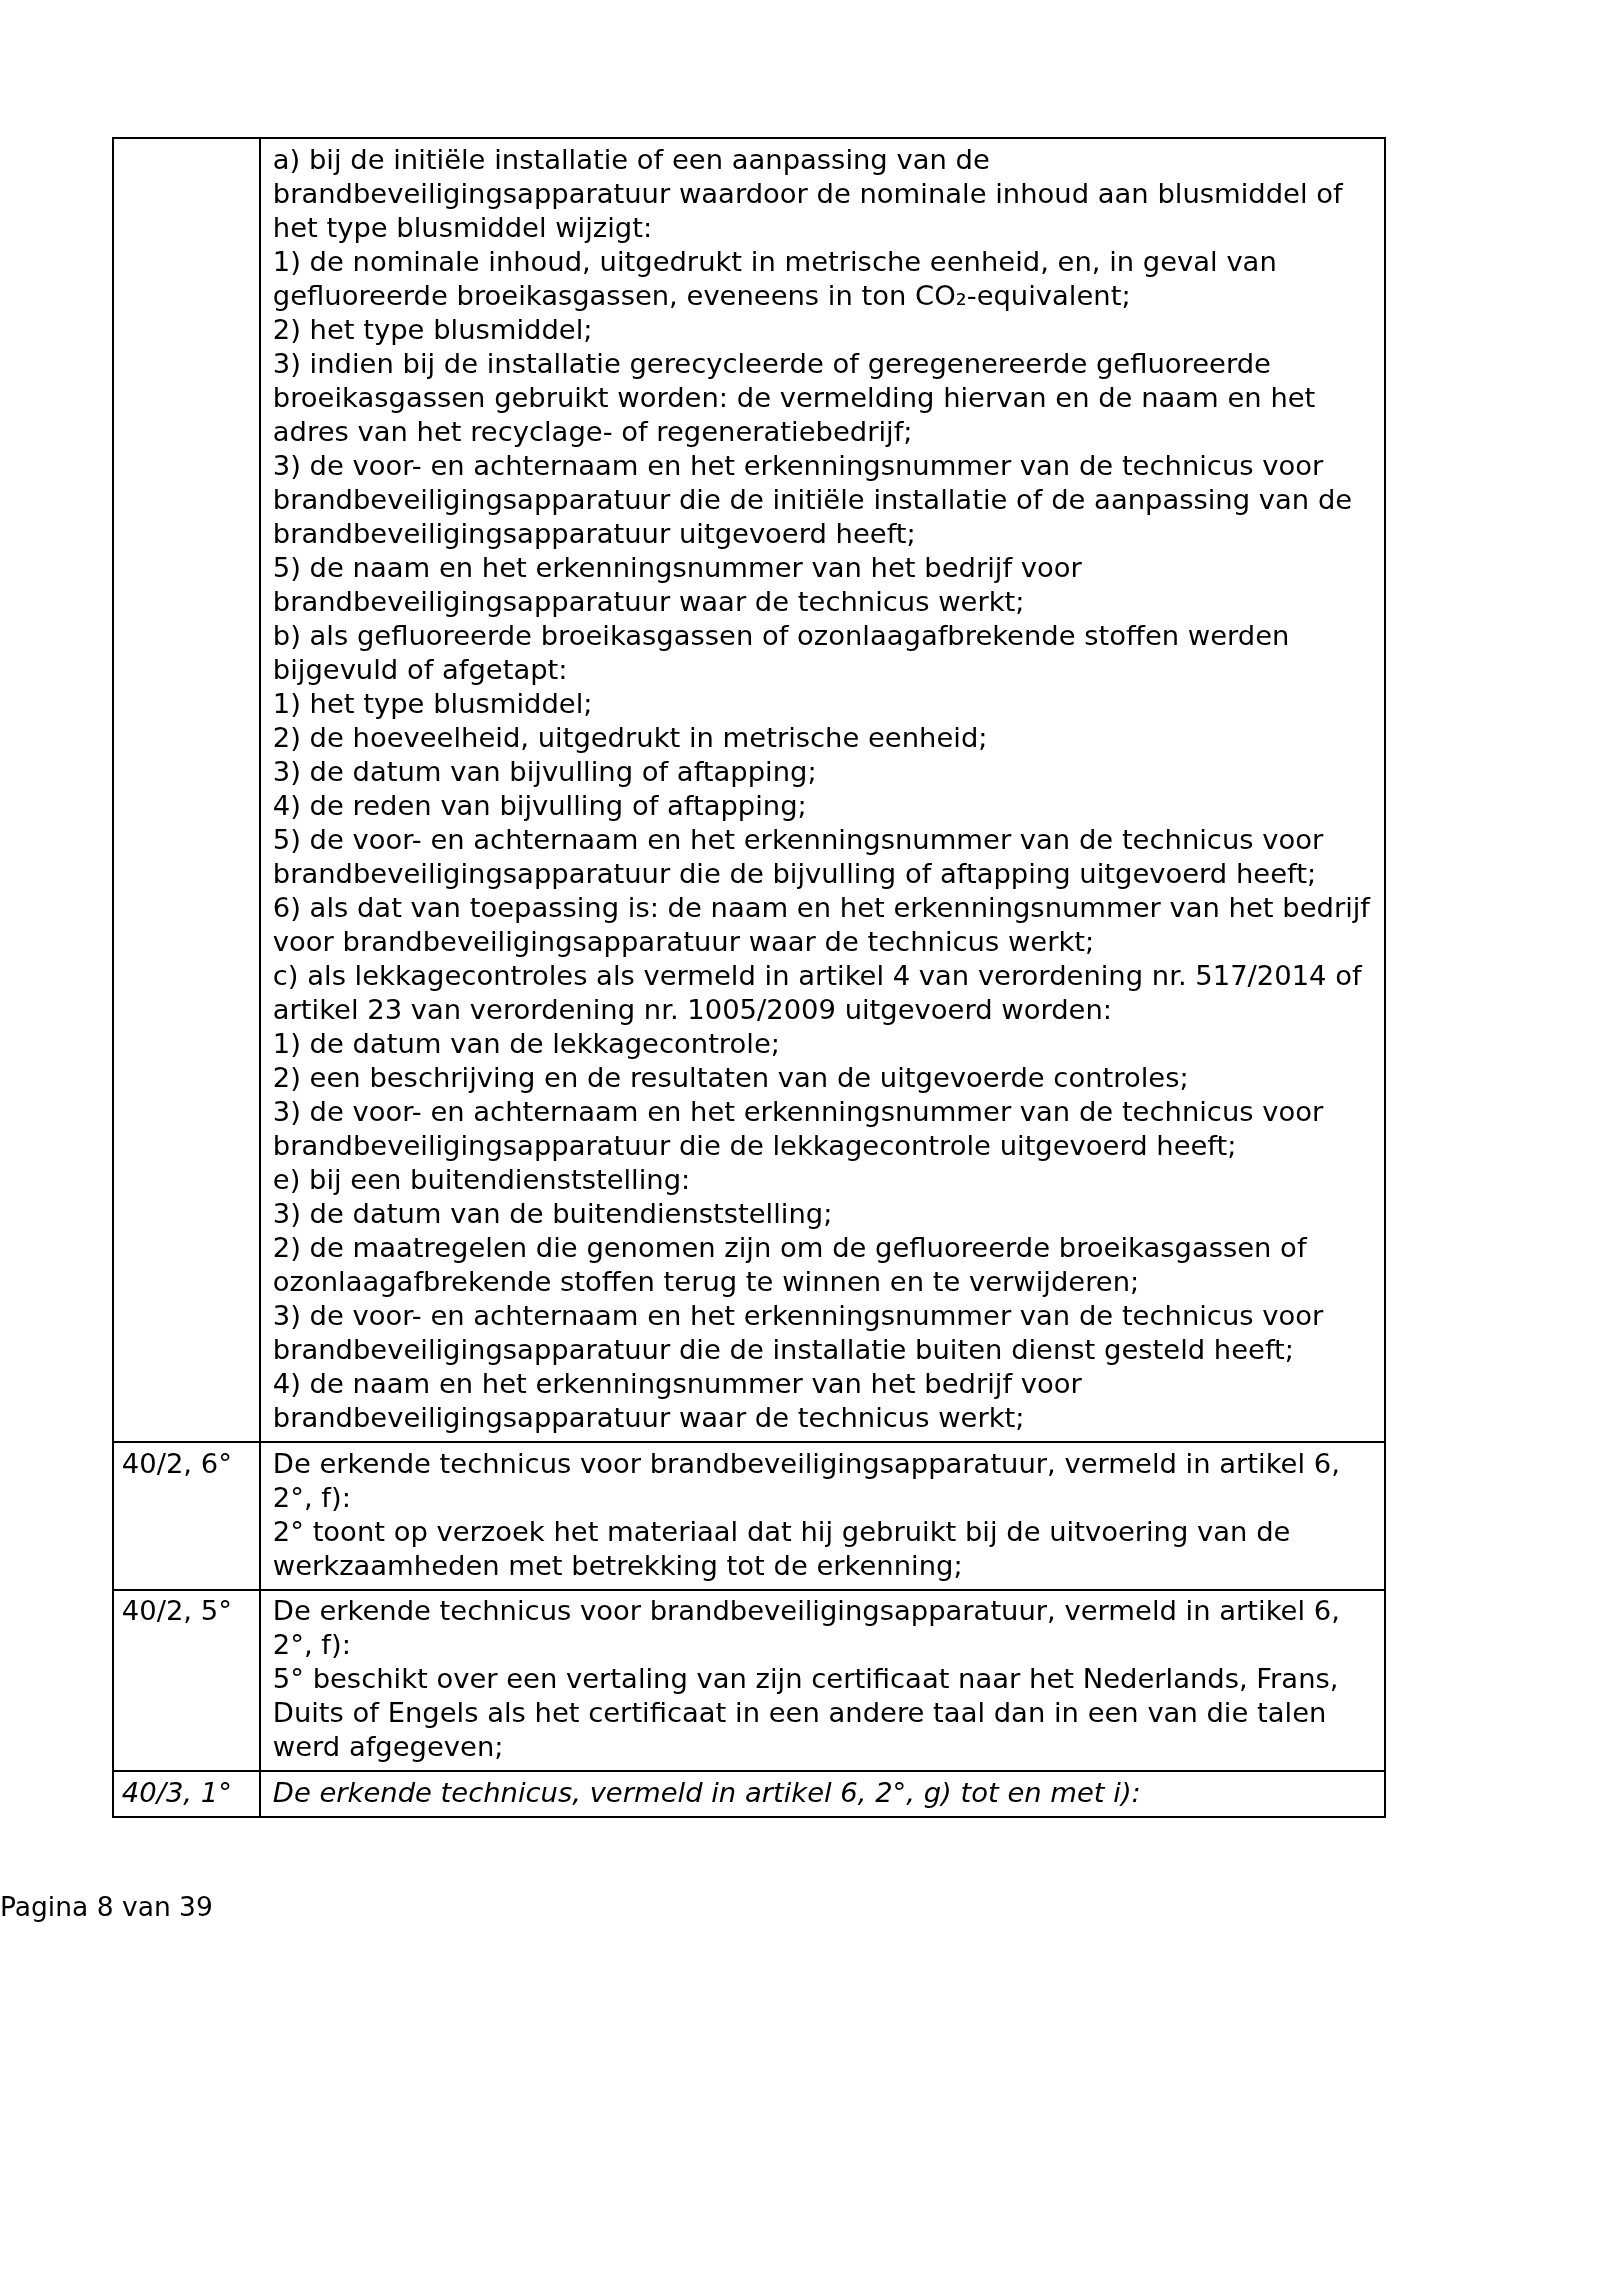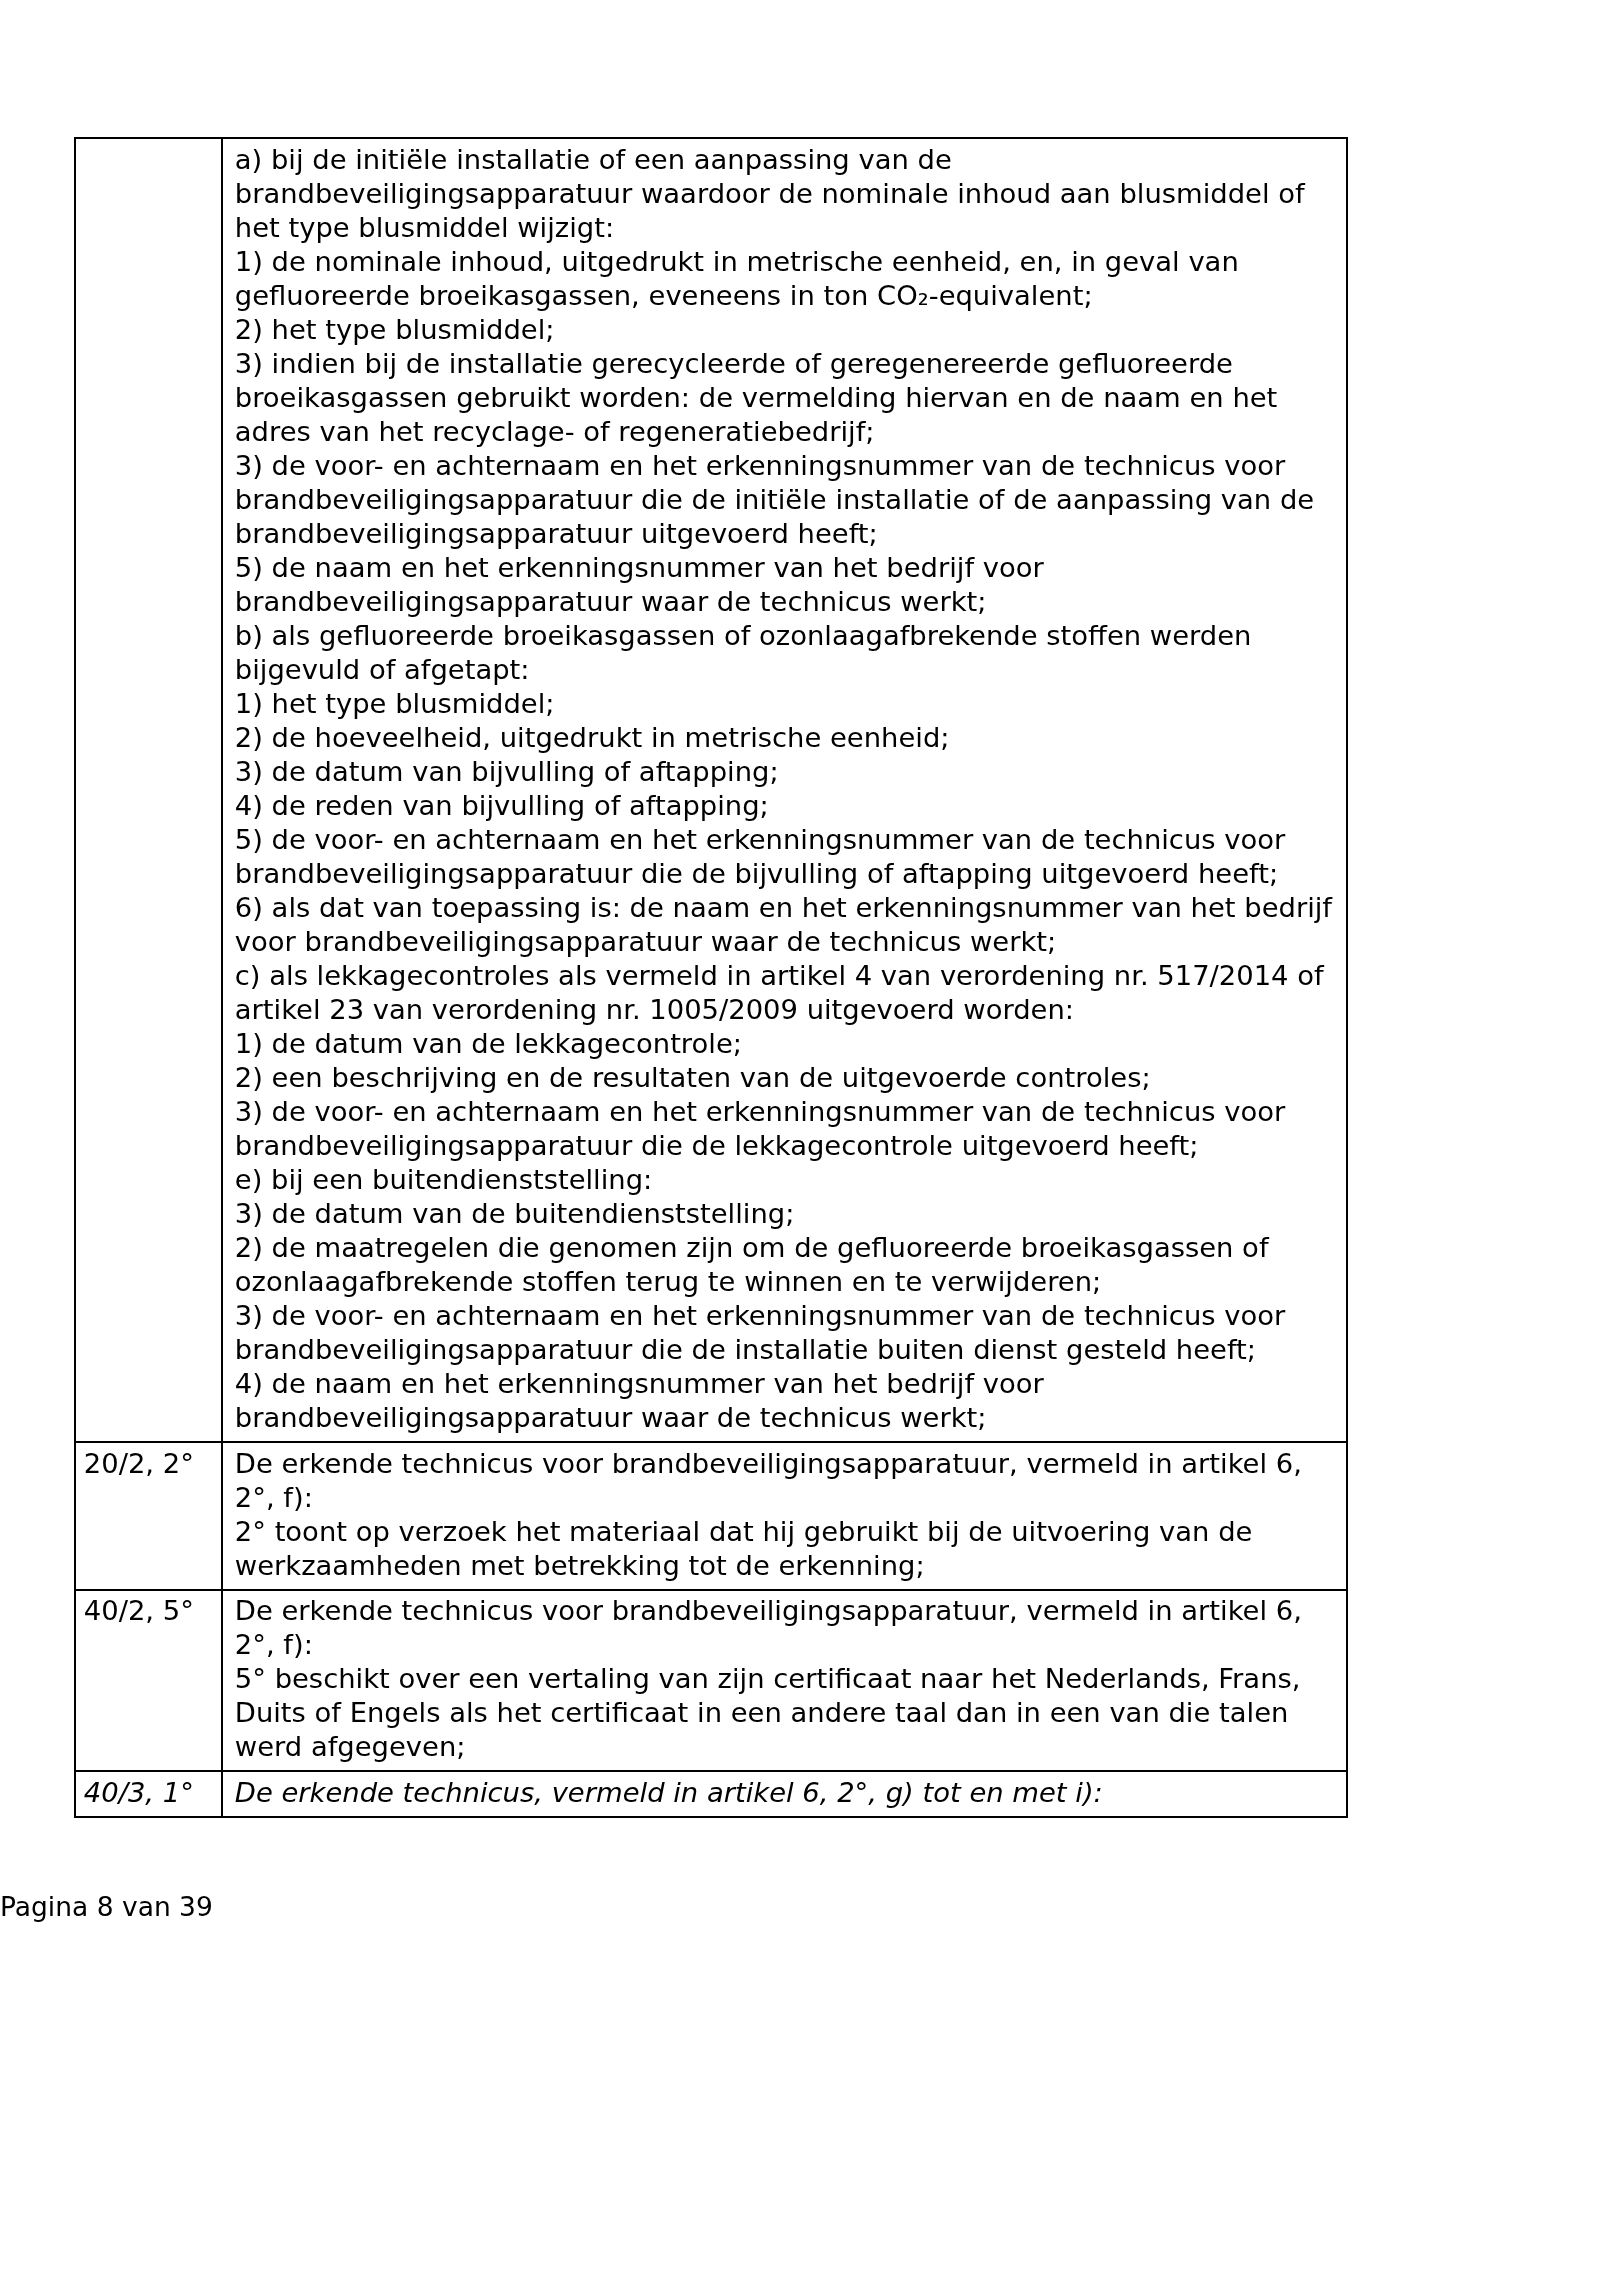--- a/index.html
+++ b/index.html
@@ -11,21 +11,21 @@
     font-family: "DejaVu Sans", "Liberation Sans", sans-serif;
     color: #000000;
     overflow: hidden;
   }
   .doc-page {
     width: 1621px;
     height: 2293px;
     background: #ffffff;
   }
   .doc-table {
-    margin-left: 74px;
+    margin-left: 112px;
     margin-top: 137px;
     width: 1274px;
     border: 2px solid #000000;
   }
   .t-row {
     display: flex;
     border-bottom: 2px solid #000000;
   }
   .t-row:last-child {
     border-bottom: none;
@@ -87,21 +87,21 @@
           <div class="item">2) een beschrijving en de resultaten van de uitgevoerde controles;</div>
           <div class="item">3) de voor- en achternaam en het erkenningsnummer van de technicus voor brandbeveiligingsapparatuur die de lekkagecontrole uitgevoerd heeft;</div>
           <div class="item">e) bij een buitendienststelling:</div>
           <div class="item">3) de datum van de buitendienststelling;</div>
           <div class="item">2) de maatregelen die genomen zijn om de gefluoreerde broeikasgassen of ozonlaagafbrekende stoffen terug te winnen en te verwijderen;</div>
           <div class="item">3) de voor- en achternaam en het erkenningsnummer van de technicus voor brandbeveiligingsapparatuur die de installatie buiten dienst gesteld heeft;</div>
           <div class="item">4) de naam en het erkenningsnummer van het bedrijf voor brandbeveiligingsapparatuur waar de technicus werkt;</div>
         </div>
       </div>
       <div class="t-row">
-        <div class="cell-ref">20/2, 2°</div>
+        <div class="cell-ref">40/2, 6°</div>
         <div class="cell-content">
           <div class="item">De erkende technicus voor brandbeveiligingsapparatuur, vermeld in artikel 6, 2°, f):</div>
           <div class="item">2° toont op verzoek het materiaal dat hij gebruikt bij de uitvoering van de werkzaamheden met betrekking tot de erkenning;</div>
         </div>
       </div>
       <div class="t-row">
         <div class="cell-ref">40/2, 5°</div>
         <div class="cell-content">
           <div class="item">De erkende technicus voor brandbeveiligingsapparatuur, vermeld in artikel 6, 2°, f):</div>
           <div class="item">5° beschikt over een vertaling van zijn certificaat naar het Nederlands, Frans, Duits of Engels als het certificaat in een andere taal dan in een van die talen werd afgegeven;</div>

